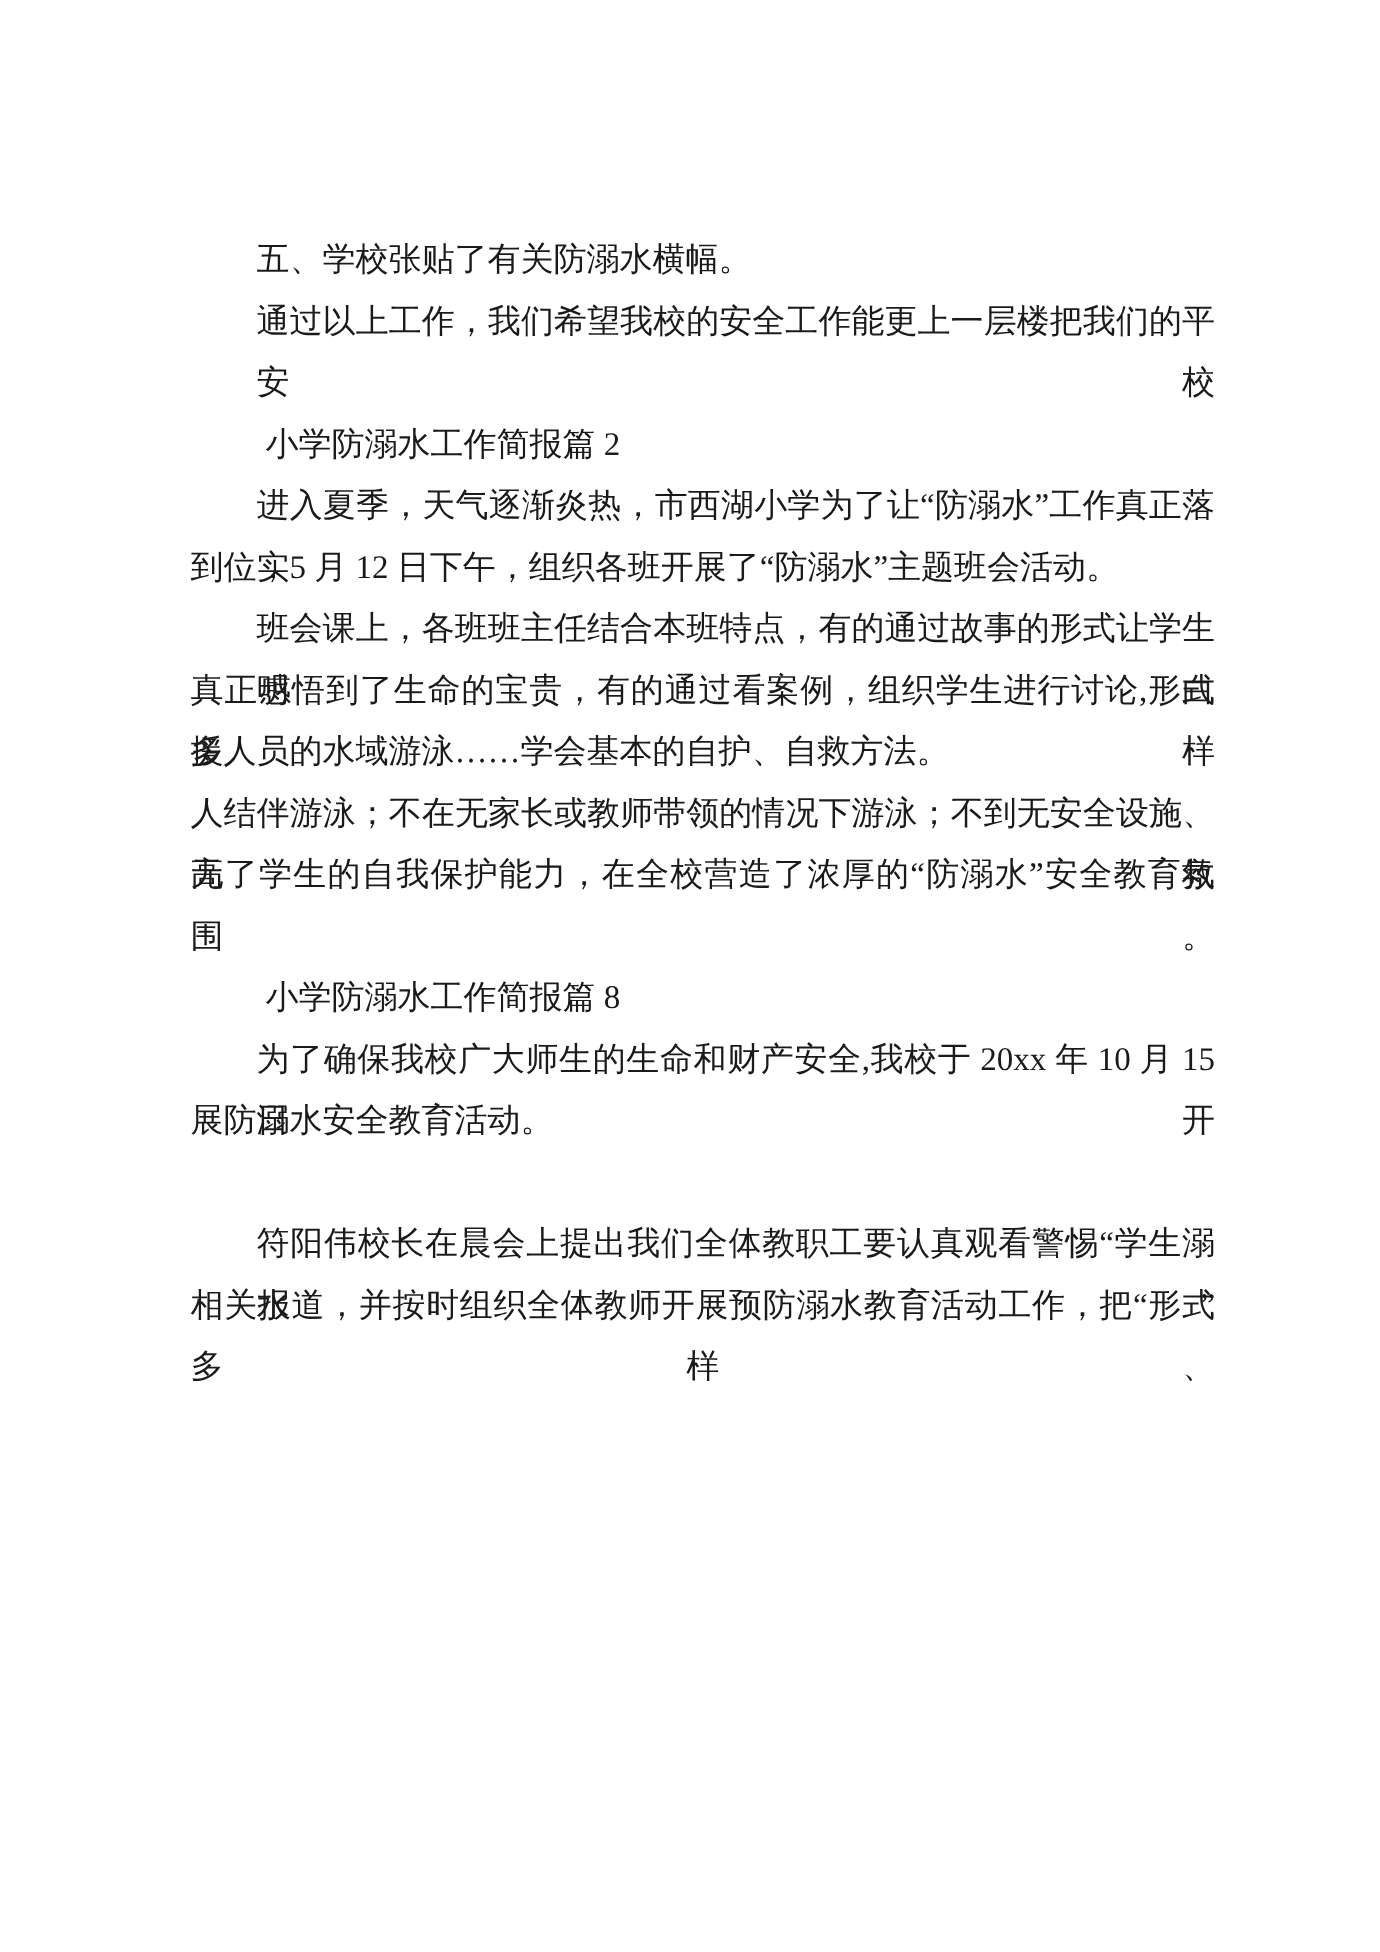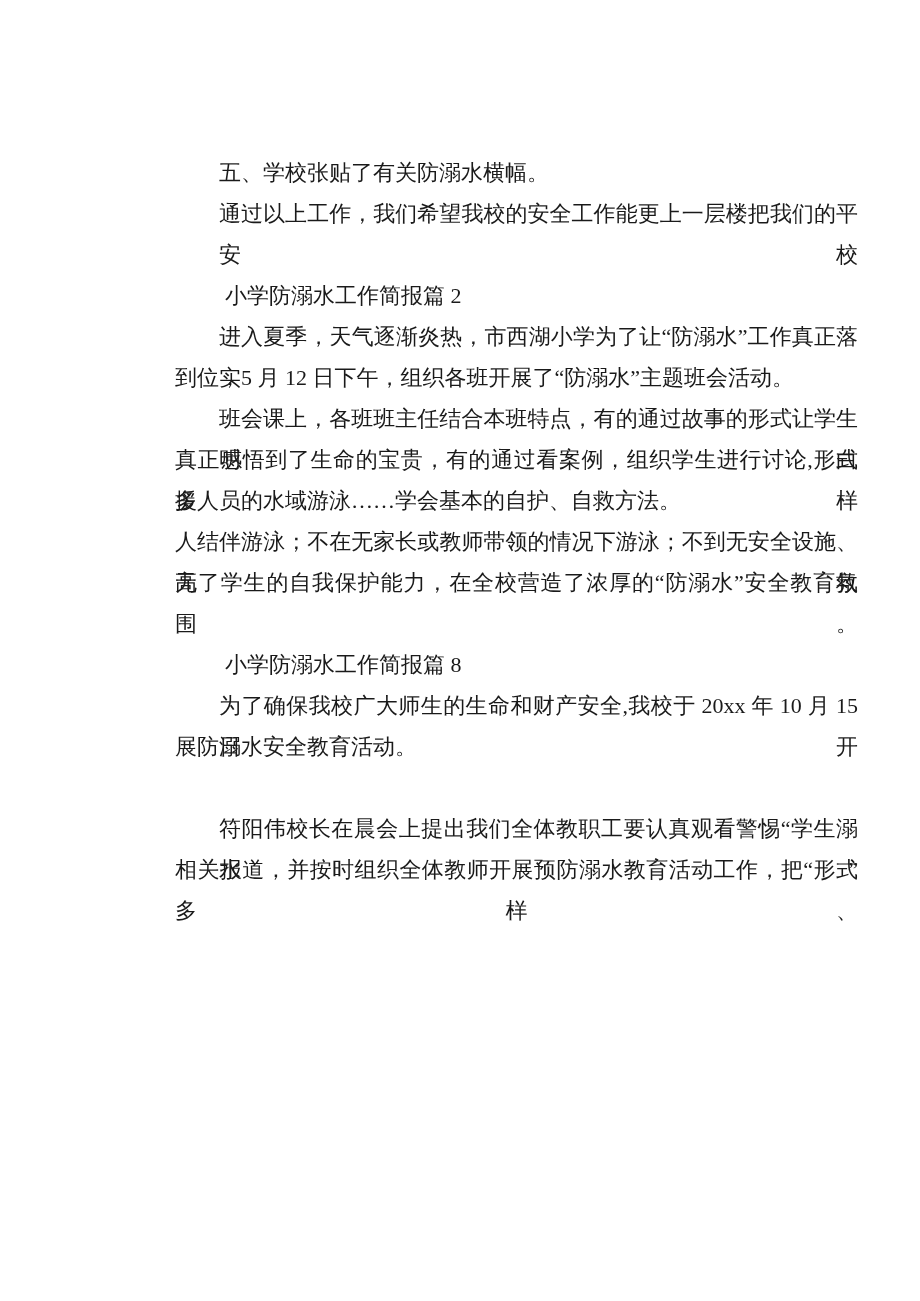--- a/index.html
+++ b/index.html
@@ -14,21 +14,20 @@
     background: #ffffff;
     overflow: hidden;
     font-family: "Liberation Serif", "DejaVu Serif", serif;
     color: #1a1a1a;
   }
   .text-block {
     position: absolute;
     left: 127px;
     top: 152px;
     width: 683px;
-    margin-left: 48px;
   }
   .line {
     height: 41px;
     line-height: 41px;
     font-size: 22px;
     white-space: nowrap;
     letter-spacing: 0;
   }
   .line.blank {
     

